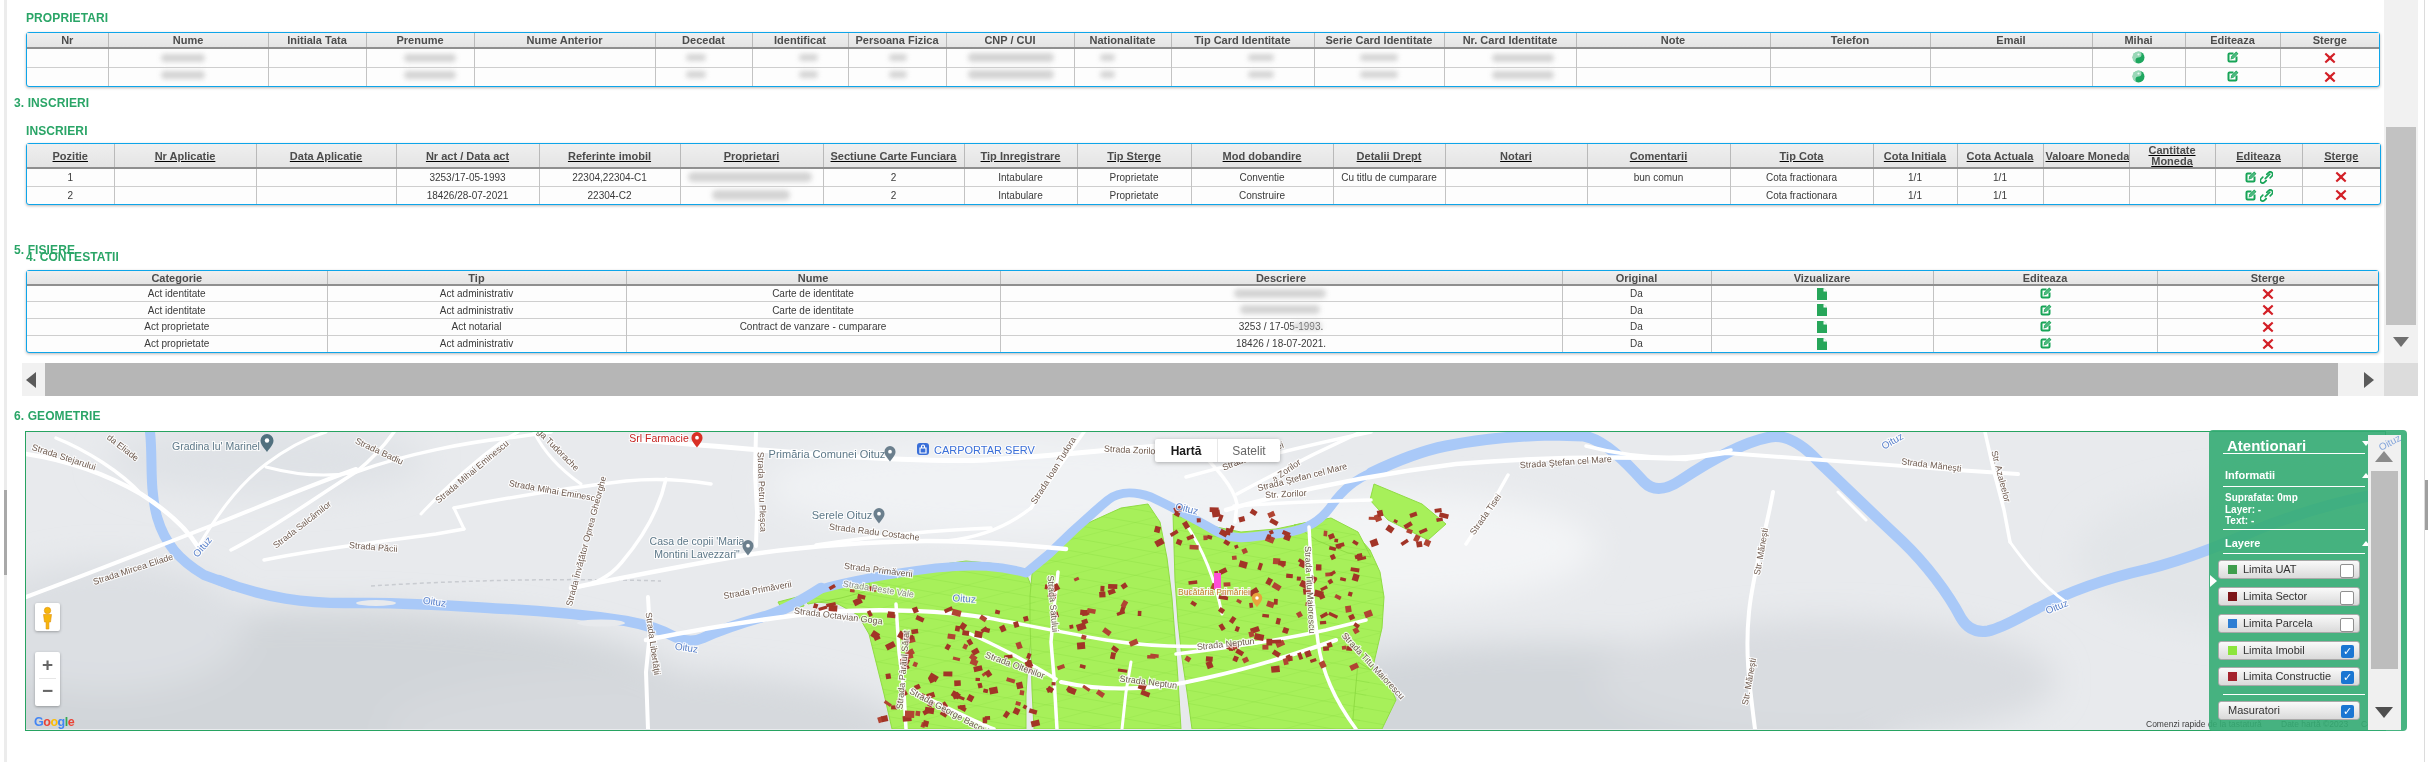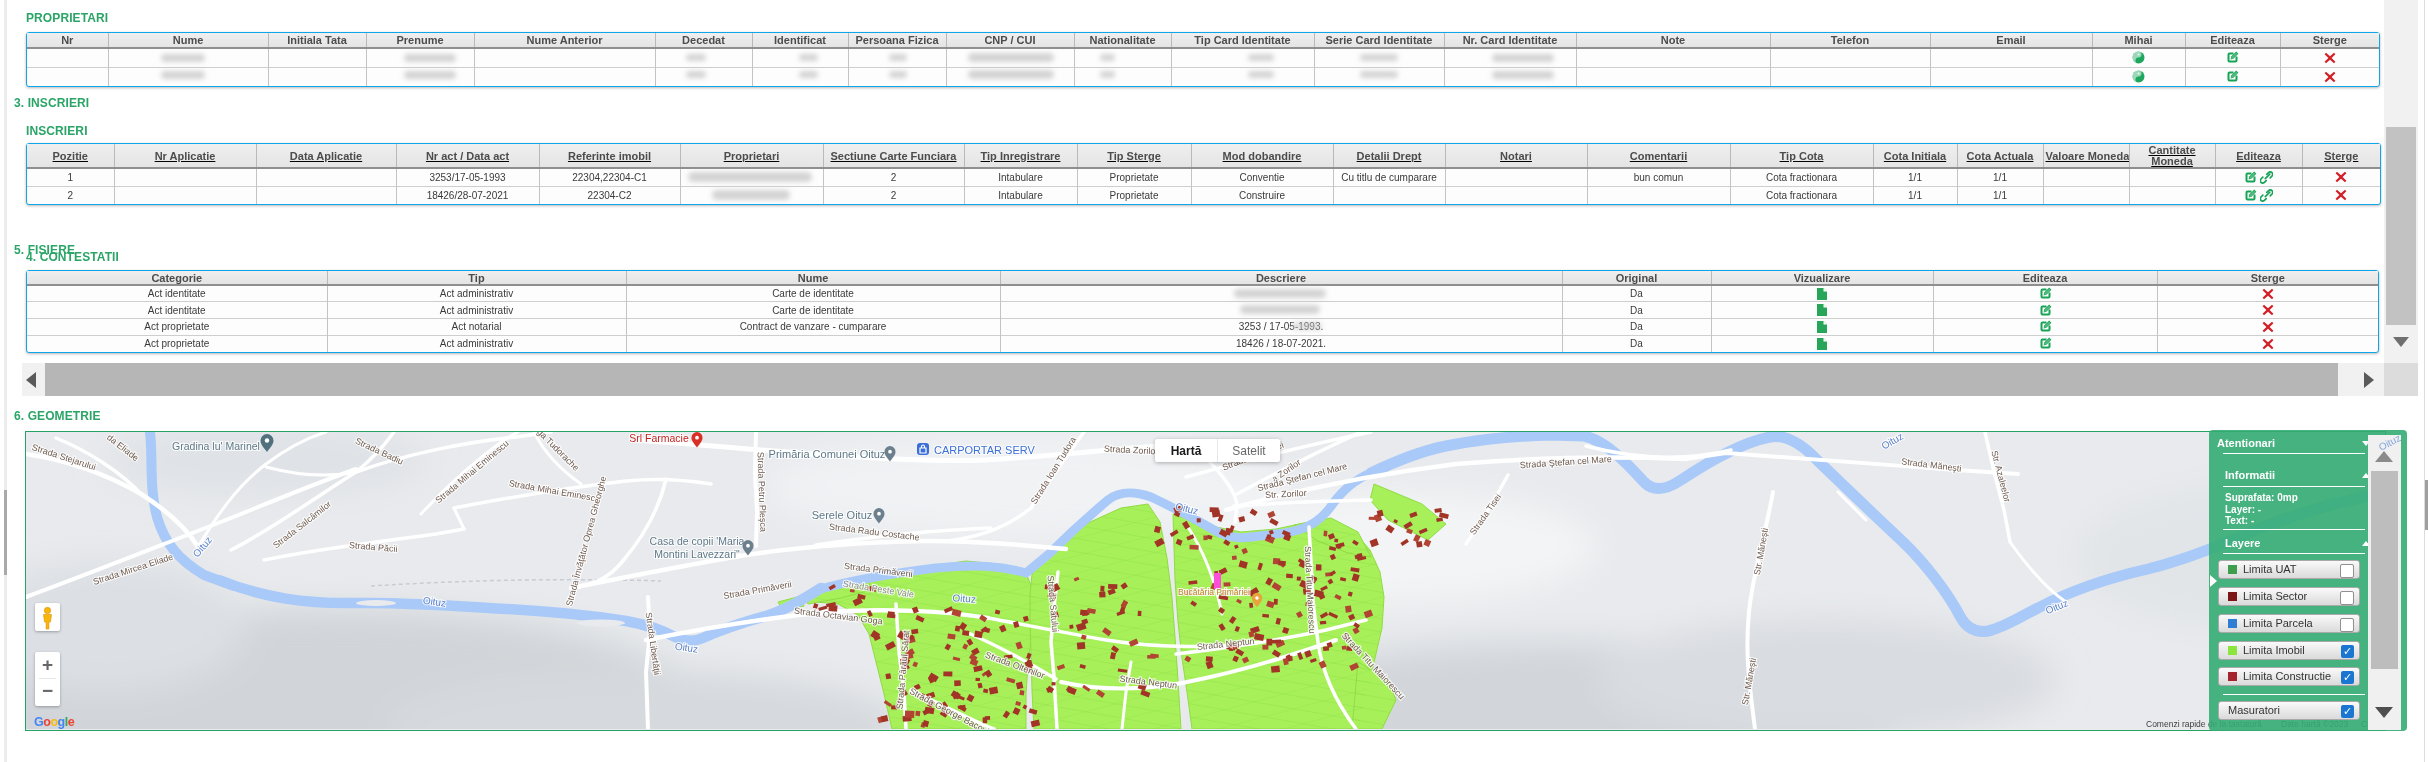--- a/index.html
+++ b/index.html
@@ -880,21 +880,21 @@
         </g>
       </svg></div>
 <div style="position:absolute;left:9px;top:220px;width:25px;height:54px;background:#fff;border-radius:2px;box-shadow:0 1px 3px rgba(0,0,0,0.3);z-index:5;">
       <div style="height:26px;color:#666;font-size:19px;font-weight:bold;text-align:center;line-height:25px;">+</div>
       <div style="height:1px;background:#e6e6e6;margin:0 4px;"></div>
       <div style="height:26px;color:#666;font-size:19px;font-weight:bold;text-align:center;line-height:23px;">−</div>
     </div>
 <div style="position:absolute;left:8px;top:283px;font-size:12.5px;font-weight:700;z-index:5;letter-spacing:-0.5px;"><span style="color:#4285F4">G</span><span style="color:#EA4335">o</span><span style="color:#FBBC05">o</span><span style="color:#4285F4">g</span><span style="color:#34A853">l</span><span style="color:#EA4335">e</span></div>
 </div>
 <div style="position:absolute;left:2209px;top:430px;width:198px;height:301px;background:rgba(52,172,115,0.9);border-radius:4px;z-index:6;color:#fff;">
-<div style="position:absolute;left:8px;top:7px;font-size:11px;font-weight:bold;">Atentionari</div>
+<div style="position:absolute;left:18px;top:7px;font-size:15px;font-weight:bold;">Atentionari</div>
 <div style="position:absolute;left:153px;top:11px;width:0;height:0;border-left:4px solid transparent;border-right:4px solid transparent;border-top:5px solid #fff;"></div>
 <div style="position:absolute;left:14px;top:23px;width:142px;height:1px;background:#fff;"></div>
 <div style="position:absolute;left:16px;top:39px;font-size:11px;font-weight:bold;">Informatii</div>
 <div style="position:absolute;left:153px;top:43px;width:0;height:0;border-left:4px solid transparent;border-right:4px solid transparent;border-bottom:5px solid #fff;"></div>
 <div style="position:absolute;left:14px;top:56px;width:142px;height:1px;background:#fff;"></div>
 <div style="position:absolute;left:16px;top:62px;font-size:10px;font-weight:bold;line-height:11.5px;">Suprafata: 0mp<br>Layer: -<br>Text: -</div>
 <div style="position:absolute;left:14px;top:99px;width:142px;height:1px;background:#fff;"></div>
 <div style="position:absolute;left:16px;top:107px;font-size:11px;font-weight:bold;">Layere</div>
 <div style="position:absolute;left:153px;top:111px;width:0;height:0;border-left:4px solid transparent;border-right:4px solid transparent;border-bottom:5px solid #fff;"></div>
 <div style="position:absolute;left:14px;top:123px;width:142px;height:1px;background:#fff;"></div>

